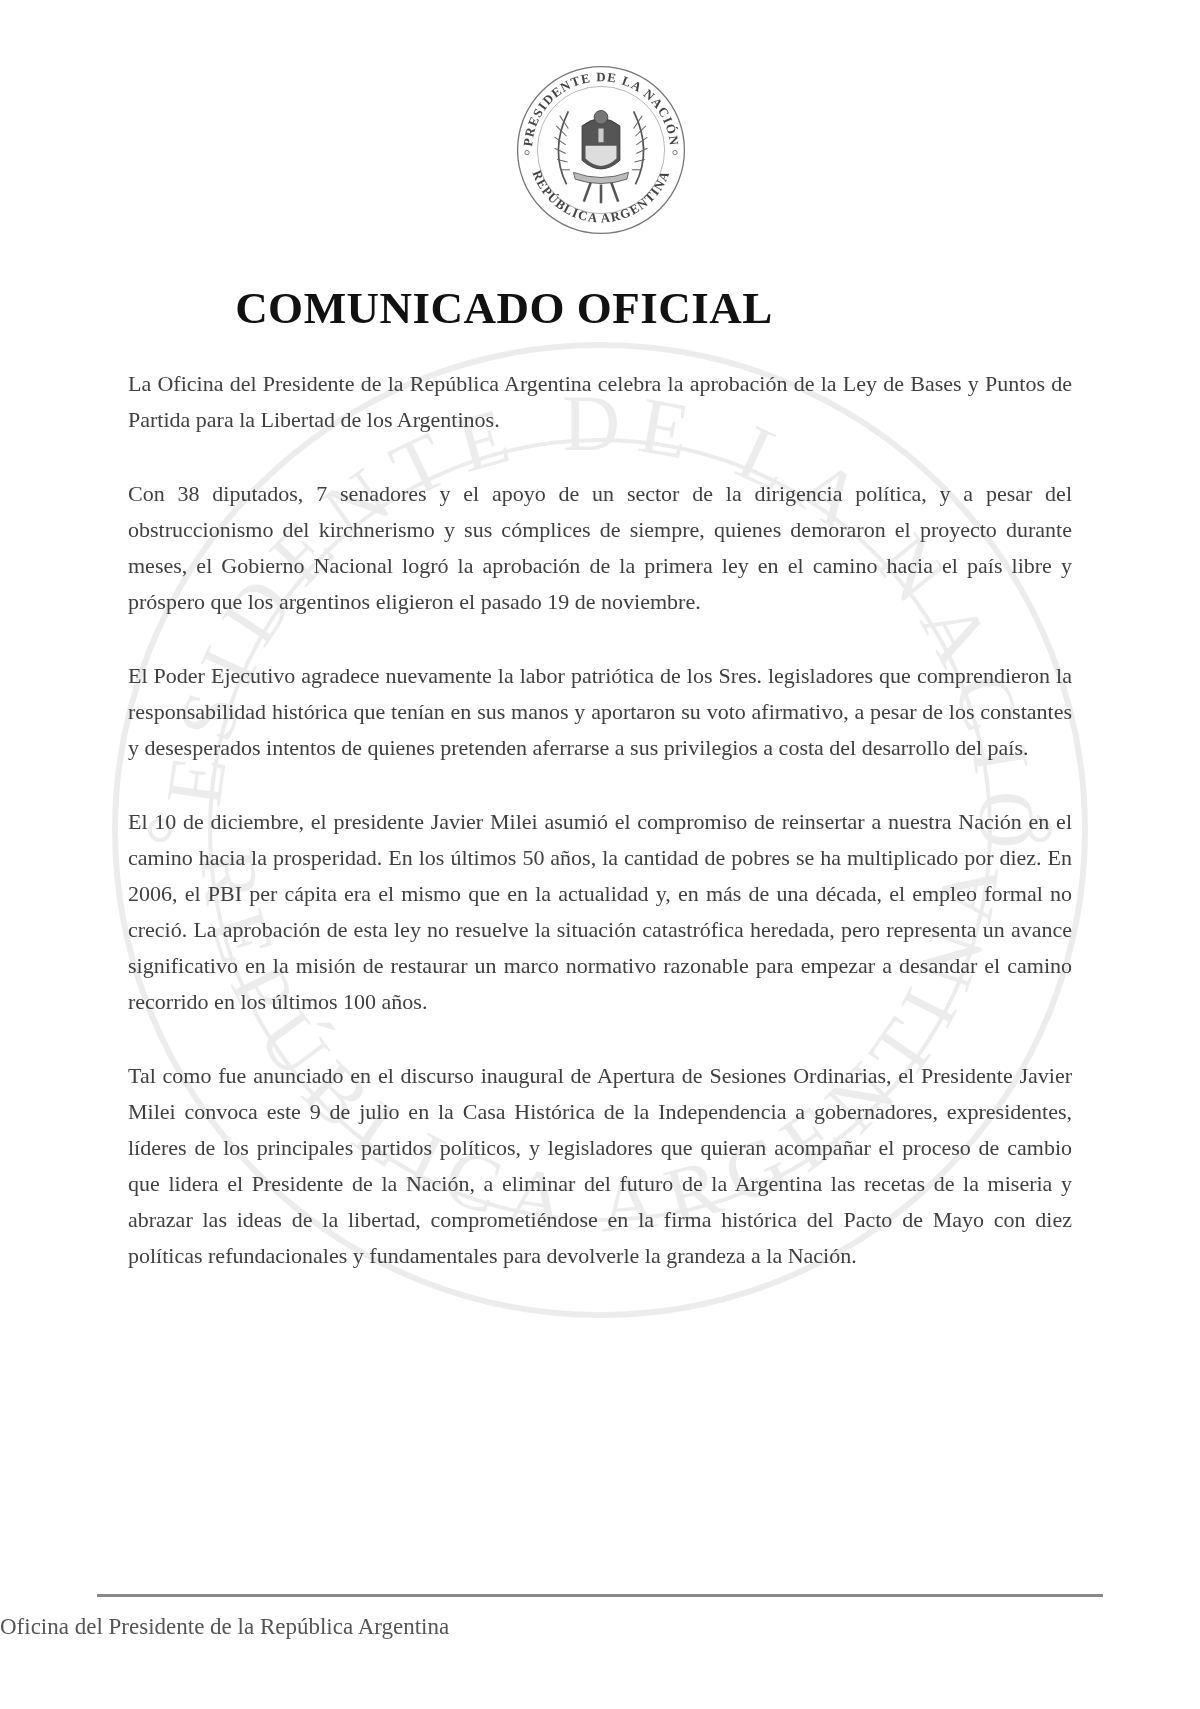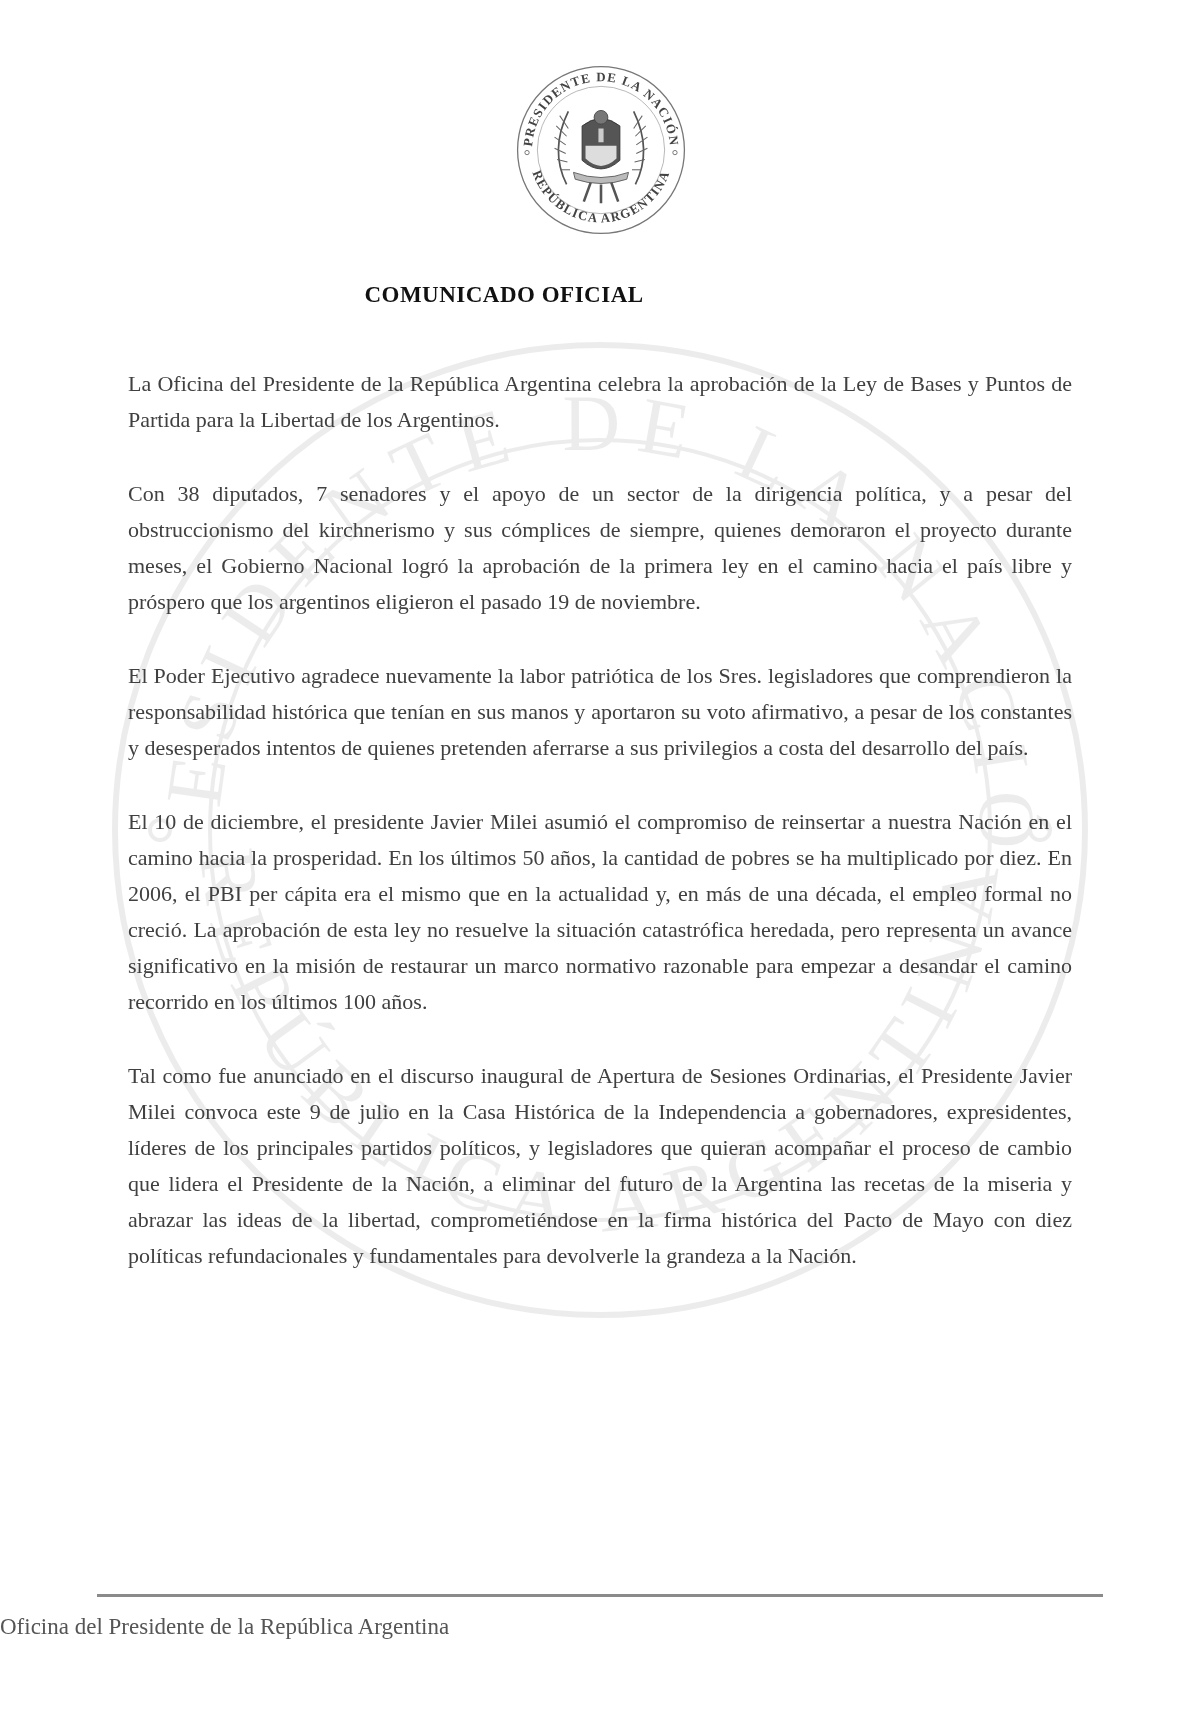--- a/index.html
+++ b/index.html
@@ -32,21 +32,21 @@
       height: 172px;
     }
     .title {
       position: absolute;
       top: 282px;
       left: 0;
       width: 1008px;
       text-align: center;
       font-family: "Liberation Serif", "DejaVu Serif", serif;
       font-weight: bold;
-      font-size: 23px;
+      font-size: 45px;
       letter-spacing: 0.5px;
       color: #111;
       margin: 0;
     }
     .body-text {
       position: absolute;
       left: 128px;
       top: 366px;
       width: 944px;
     }

